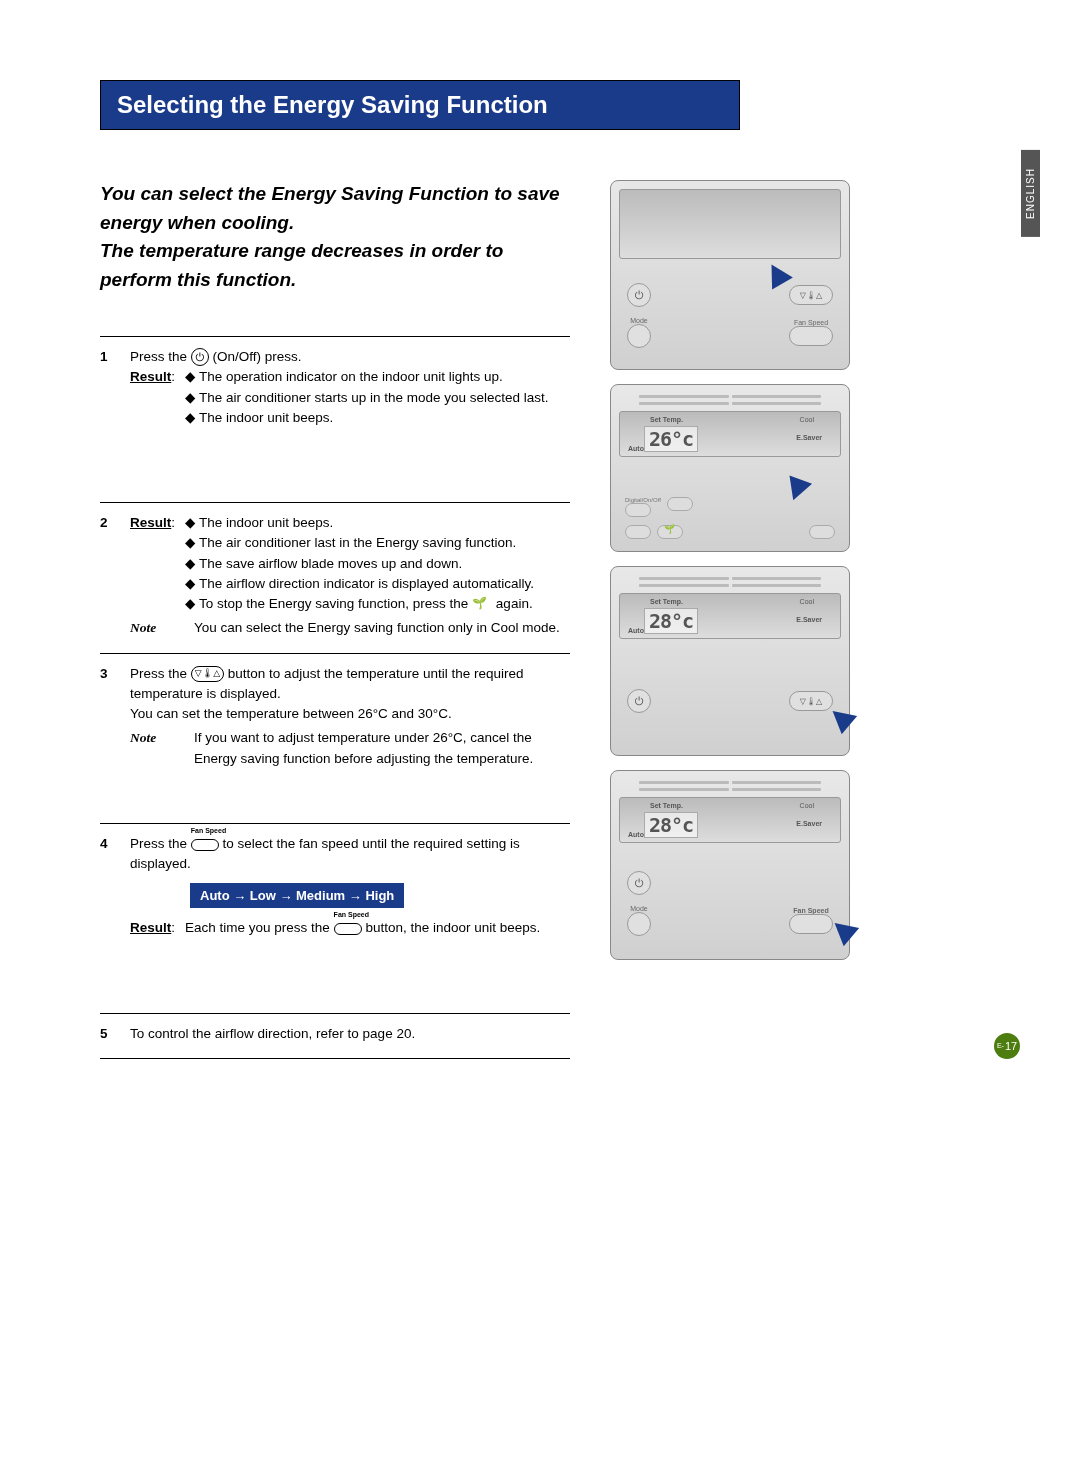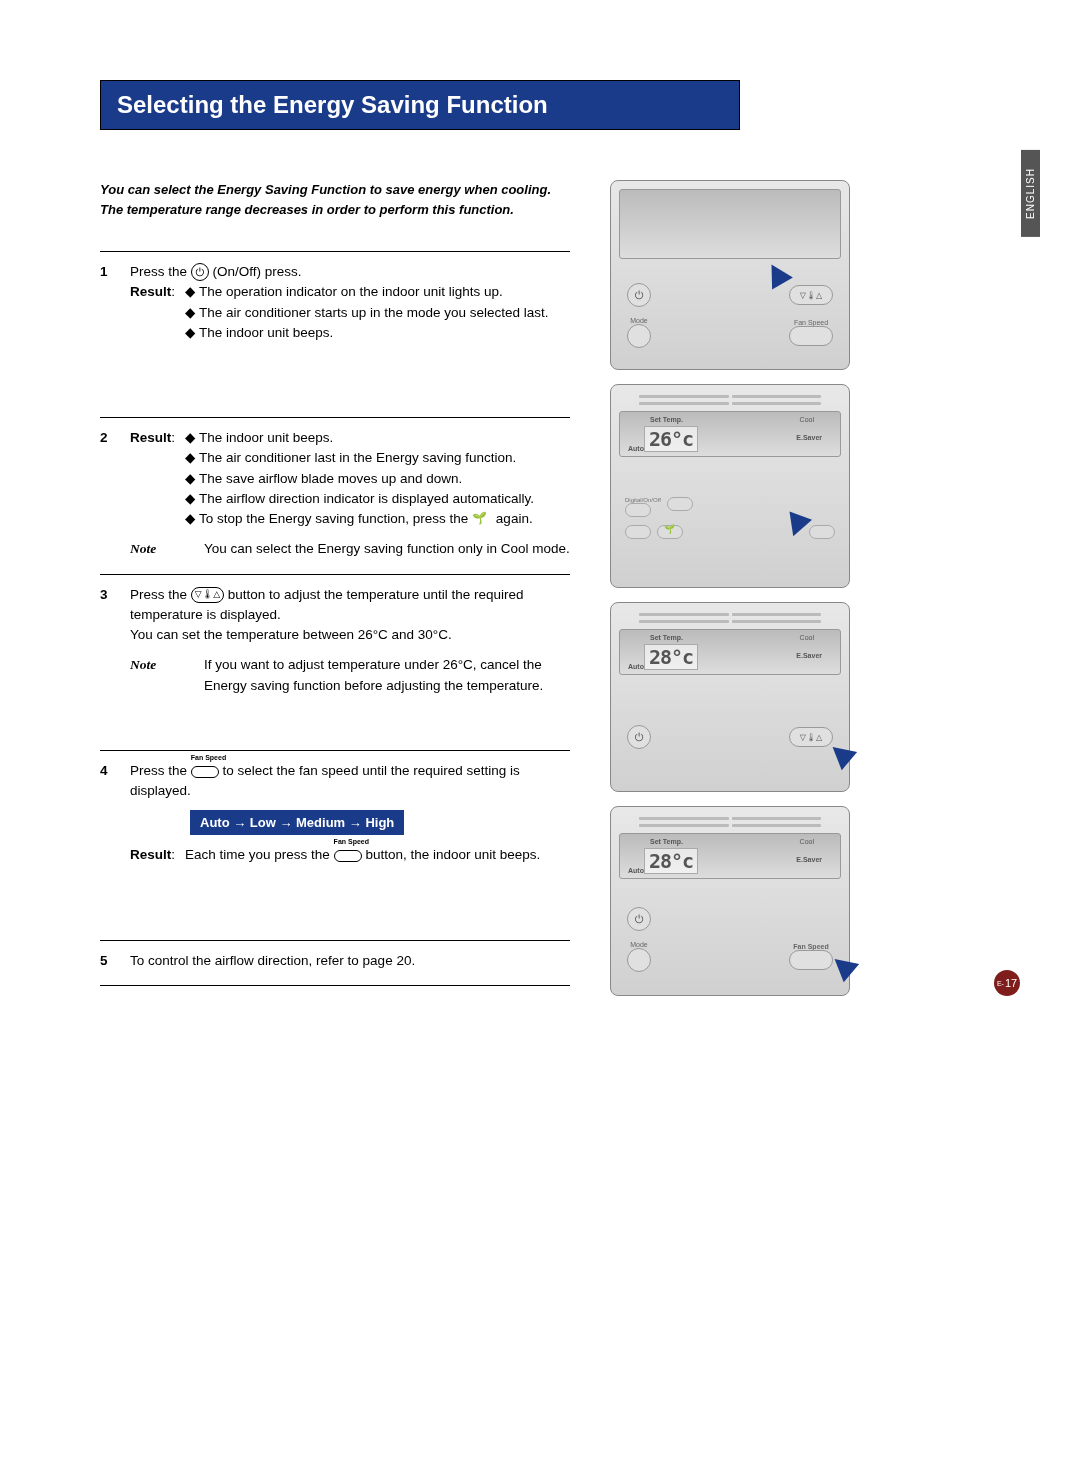--- a/index.html
+++ b/index.html
@@ -39,43 +39,43 @@
   .content-row {
     display: flex;
     gap: 40px;
     margin-top: 50px;
   }
   .left-col { width: 470px; }
   .right-col { width: 240px; display: flex; flex-direction: column; gap: 14px; }
   .intro {
     font-style: italic;
     font-weight: bold;
-    font-size: 13px;
+    font-size: 19px;
     line-height: 1.5;
-    margin-bottom: 32px;
+    margin-bottom: 42px;
   }
   .step {
     border-top: 1px solid #000;
     padding: 10px 0 14px 0;
     font-size: 13.5px;
     line-height: 1.5;
     display: flex;
     gap: 16px;
   }
   .step:last-child { border-bottom: 1px solid #000; }
   .step-num { font-weight: bold; width: 14px; }
   .step-body { flex: 1; }
-  .result-label { font-weight: bold; }
+  .result-label { font-weight: bold; text-decoration: underline; }
   .bullet-list { list-style: none; padding-left: 0; }
   .bullet-list li::before { content: "◆ "; }
   .bullet-list li { padding-left: 0; }
   .result-row { display:flex; gap:10px; }
   .result-row .result-label { min-width:50px; }
   .note-label { font-style: italic; font-family: "Brush Script MT", cursive; font-weight: bold; display:inline-block; min-width:50px; }
-  .note-row { display:flex; gap:24px; margin-top:10px; }
+  .note-row { display:flex; gap:14px; margin-top:4px; }
   .icon-inline {
     display: inline-flex;
     vertical-align: middle;
     width: 18px; height: 18px;
     border: 1.3px solid #000;
     border-radius: 50%;
     align-items: center; justify-content: center;
     font-size: 10px;
   }
   .icon-power::after { content: "⏻"; font-size:11px; }
@@ -148,28 +148,28 @@
   .rlabel { font-size:7px; text-align:center; color:#666; margin-top:2px; }
   .btn-col { display:flex; flex-direction:column; align-items:center; }
   .arrow-ptr {
     position:absolute;
     width:0; height:0;
     border-left:12px solid transparent;
     border-right:12px solid transparent;
     border-bottom:22px solid #1a3a8a;
   }
   .remote-1 { height:190px; }
-  .remote-2 { height:204px; }
+  .remote-2 { height:168px; }
   .remote-3 { height:190px; }
   .remote-4 { height:190px; }
   .page-num {
     position:absolute;
     right:60px; bottom:40px;
     width:26px; height:26px;
-    background:#7f1d1d; color:#fff;
+    background:#4d7c0f; color:#fff;
     border-radius:50%;
     font-size:11px;
     display:flex; align-items:center; justify-content:center;
   }
   .page-num .pre { font-size:7px; margin-right:1px; }
   .flap-row { display:flex; gap:3px; justify-content:center; padding:2px 20px; }
   .flap { height:3px; background:#bbb; flex:1; border-radius:1px; }
   .small-btns { display:flex; flex-wrap:wrap; gap:6px; padding:4px 6px; }
   .sbtn { border:1px solid #aaa; border-radius:8px; width:26px; height:14px; background:#ddd; }
   .sbtn-lbl { font-size:6px; color:#777; }

